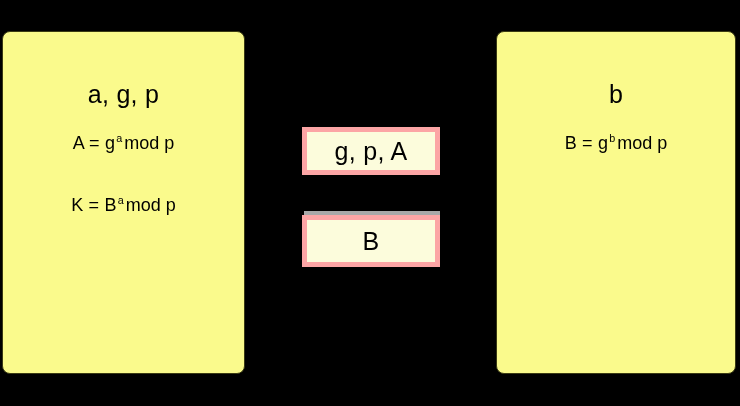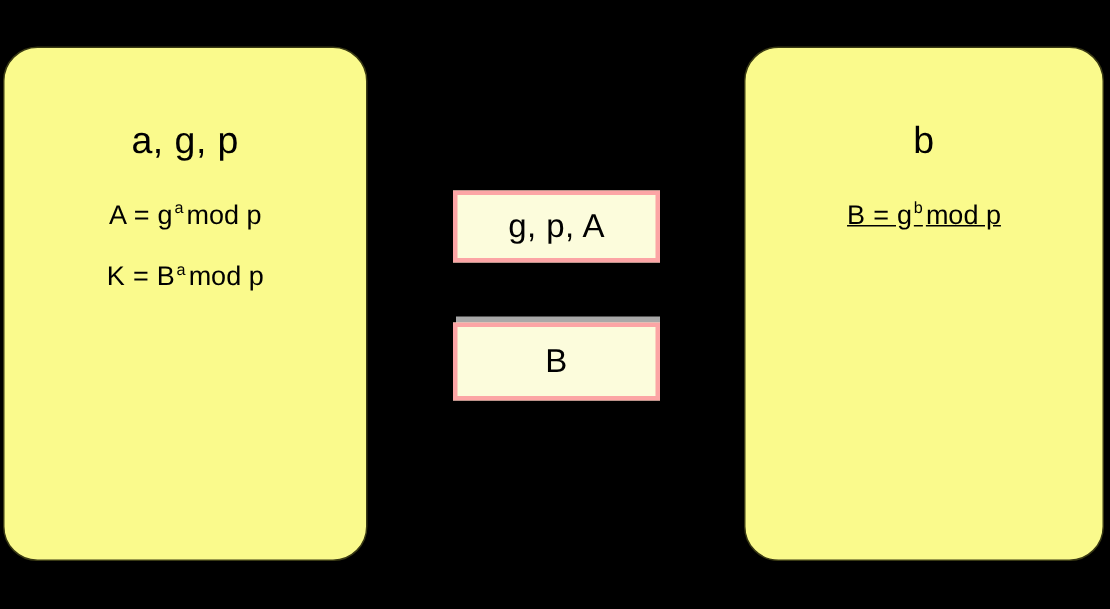--- a/index.html
+++ b/index.html
@@ -23,21 +23,21 @@
     width: 740px;
     height: 406px;
     background: #000000;
   }
 
   
   .party {
     position: absolute;
     background: #fafa8c;
     border: 1px solid #3a3a14;
-    border-radius: 23px;
+    border-radius: 8px;
     box-sizing: border-box;
     display: flex;
     flex-direction: column;
     align-items: center;
   }
   #party-left  { left: 2px;   top: 31px; width: 243px; height: 343px; }
   #party-right { left: 496px; top: 31px; width: 240px; height: 343px; }
 
   .party-secret {
     font-size: 25px;
@@ -46,43 +46,43 @@
     letter-spacing: 0.3px;
     white-space: nowrap;
   }
   .formula {
     font-size: 18px;
     line-height: 1;
     white-space: nowrap;
     letter-spacing: 0.2px;
   }
   #party-left  .formula.f1 { margin-top: 27px; }
-  #party-right .formula.f1 { margin-top: 27px; text-decoration: underline; }
-  .formula.f2 { margin-top: 23px; }
+  #party-right .formula.f1 { margin-top: 27px; }
+  .formula.f2 { margin-top: 44px; }
 
   .formula sup {
     font-size: 0.60em;
     vertical-align: super;
     line-height: 0;
     letter-spacing: 0;
     padding-left: 1px;
     padding-right: 2px;
   }
   .sp { letter-spacing: 0; }
 
   
   .msg {
     position: absolute;
     background: #fcfcdc;
-    border: 3px solid #fca5a5;
+    border: 5px solid #fca5a5;
     box-sizing: border-box;
     display: flex;
     align-items: center;
     justify-content: center;
-    font-size: 22px;
+    font-size: 25px;
     line-height: 1;
     white-space: nowrap;
     letter-spacing: 0.3px;
     text-align: center;
   }
   #msg-1 { left: 302px; top: 127px; width: 138px; height: 48px; }
   #msg-2 { left: 302px; top: 215px; width: 138px; height: 52px; }
 
   
   .msg-cap {

